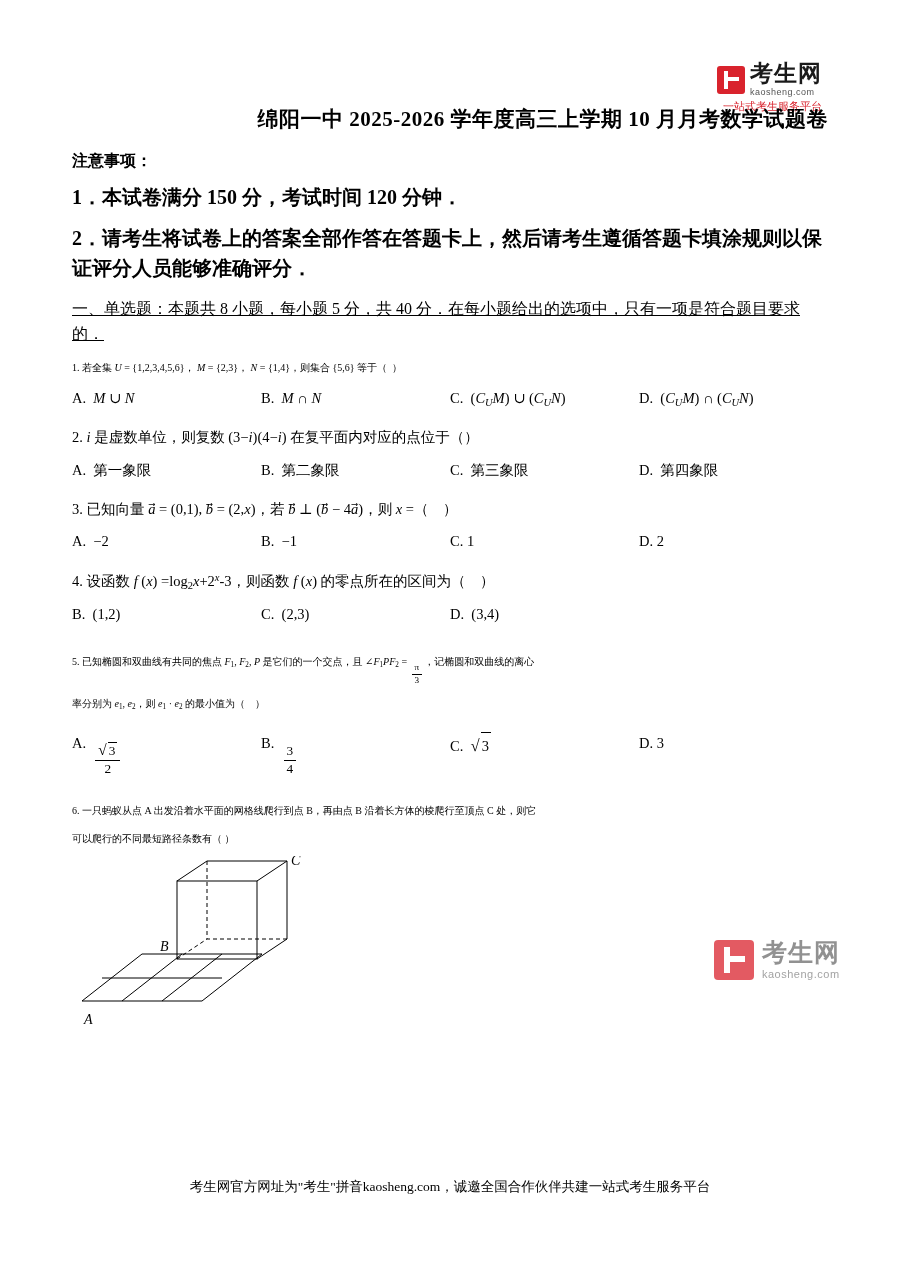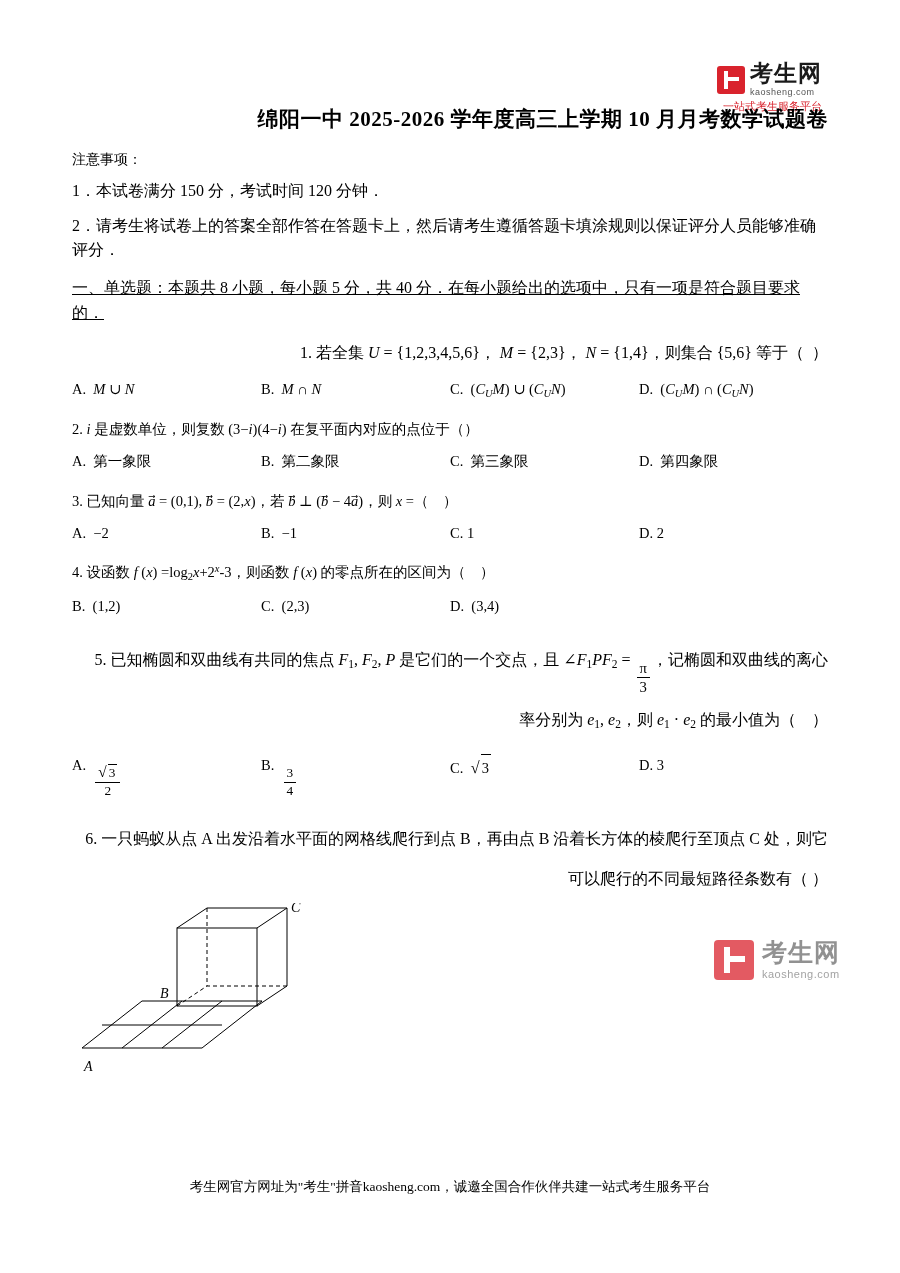--- a/index.html
+++ b/index.html
@@ -96,45 +96,44 @@
     width: 756px;
   }
   h1.title {
     font-size: 21px;
     font-weight: bold;
     text-align: right;
     margin: 0 0 18px 0;
     letter-spacing: 0.5px;
   }
   .notice-head {
-    font-size: 14px;
-    font-weight: normal;
+    font-size: 16px;
+    font-weight: bold;
     margin: 0 0 10px 0;
   }
   .notice-item {
-    font-size: 16px;
-    font-weight: normal;
+    font-size: 20px;
+    font-weight: bold;
     margin: 0 0 11px 0;
     line-height: 1.5;
   }
   .section-head {
     font-size: 16px;
     margin: 14px 0 10px 0;
     line-height: 1.55;
     text-decoration: underline;
   }
   .q {
     font-size: 14.5px;
     margin: 0 0 7px 0;
     line-height: 1.6;
   }
   .q-big {
-    font-size: 16px;
+    font-size: 10px;
     line-height: 2.1;
-    text-align: right;
   }
   .opts {
     display: flex;
     font-size: 14.5px;
     margin: 0 0 14px 0;
     line-height: 1.9;
   }
   .opts > div {
     width: 25%;
   }

